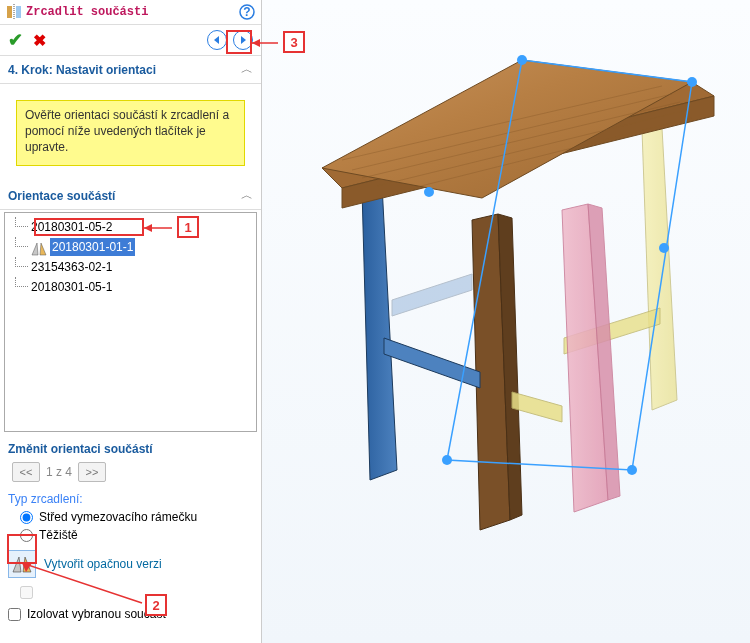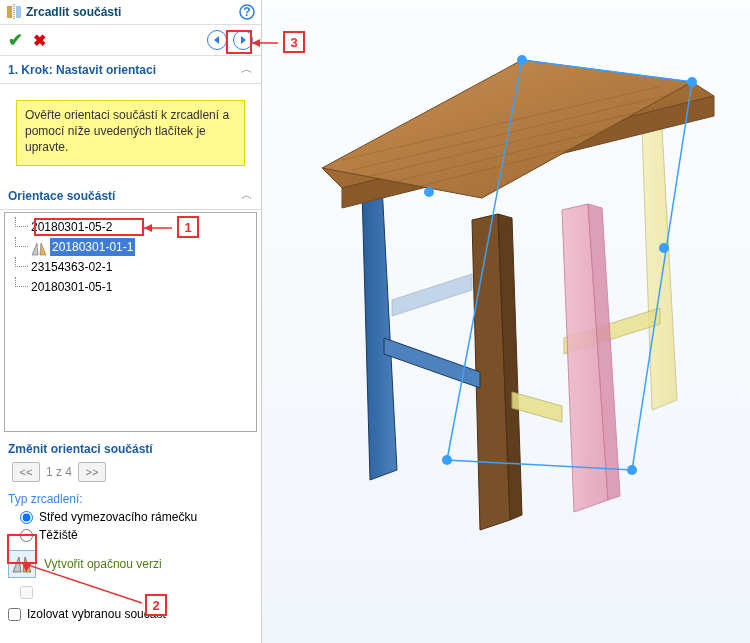--- a/index.html
+++ b/index.html
@@ -1,20 +1,20 @@
 <!DOCTYPE html>
 <html><head>
 <meta charset="utf-8">
 <style>
   * { box-sizing: border-box; margin: 0; padding: 0; font-family: Arial, sans-serif; font-size: 12px; }
   body { width: 750px; height: 643px; display: flex; background: #fff; position: relative; }
   .panel { width: 262px; height: 643px; border-right: 1px solid #ccc; display: flex; flex-direction: column; background: #fff; }
   .panel-header { display: flex; align-items: center; padding: 4px 6px; border-bottom: 1px solid #ddd; }
   .panel-header .title-icon { width: 16px; height: 16px; margin-right: 4px; display: inline-flex; }
-  .panel-header .title { font-weight: bold; color: #0c4a6e; flex: 1; }
+  .panel-header .title { font-weight: bold; color: #be185d; flex: 1; font-family: Liberation Mono, monospace; }
   .panel-header .help { width: 16px; height: 16px; }
   .action-row { display: flex; align-items: center; padding: 4px 8px; border-bottom: 1px solid #ddd; position: relative; }
   .action-row .ok { color: #2a9b2a; font-size: 18px; font-weight: bold; margin-right: 10px; cursor: pointer; }
   .action-row .cancel { color: #d00; font-size: 16px; font-weight: bold; cursor: pointer; }
   .action-row .nav { margin-left: auto; display: flex; gap: 6px; align-items: center; }
   .nav-btn { width: 20px; height: 20px; border-radius: 50%; border: 1.5px solid #2a7de1; display: flex; align-items: center; justify-content: center; cursor: pointer; background: #fff; }
   .nav-btn svg { pointer-events: none; }
   .section-header { display: flex; align-items: center; padding: 5px 8px; border-bottom: 1px solid #ddd; cursor: pointer; }
   .section-header .label { flex: 1; font-weight: bold; color: #1a5b9e; }
   .section-header .chevron { color: #666; }
@@ -27,21 +27,21 @@
   .subheading { color: #1a5b9e; font-weight: bold; padding: 2px 8px 4px 8px; }
   .pager { display: flex; align-items: center; gap: 6px; padding: 2px 12px 8px 12px; }
   .pager-btn { border: 1px solid #bbb; background: #f3f3f3; width: 28px; height: 20px; display: flex; align-items: center; justify-content: center; color: #777; cursor: pointer; font-size: 11px; border-radius: 2px; }
   .pager-label { color: #888; }
   .group-label { padding: 2px 8px; color: #3b82f6; }
   .radio-row, .check-row { display: flex; align-items: center; padding: 2px 8px 2px 20px; gap: 6px; }
   .radio-row input, .check-row input { cursor: pointer; }
   .check-row.disabled { color: #999; }
   .toggle-row { display: flex; align-items: center; padding: 6px 8px; gap: 8px; }
   .toggle-btn { width: 28px; height: 28px; border: 1px solid #88b7e8; background: #e6f1fc; display: flex; align-items: center; justify-content: center; cursor: pointer; }
-  .toggle-label { color: #4d7c0f; line-height: 1.2; }
+  .toggle-label { color: #0369a1; line-height: 1.2; }
   .viewport { flex: 1; position: relative; background: linear-gradient(#fbfdff, #f1f6fb); }
   .viewport svg { width: 100%; height: 100%; }
   
   .callout { position: absolute; width: 22px; height: 22px; border: 2px solid #e63232; background: #fff; color: #e63232; font-weight: bold; display: flex; align-items: center; justify-content: center; font-size: 13px; }
   .red-box { position: absolute; border: 2px solid #e63232; pointer-events: none; }
   .arrow-line { position: absolute; pointer-events: none; }
 </style>
 </head>
 <body>
 
@@ -75,21 +75,21 @@
       </span>
       <span class="nav-btn" id="next-nav">
         <svg width="12" height="12" viewBox="0 0 12 12">
             <path d="M4 2 L9 6 L4 10 Z" fill="#2a7de1"></path>
           </svg>
       </span>
     </div>
   </div>
 
   <div class="section-header">
-    <span class="label">1. Krok: Nastavit orientaci</span>
+    <span class="label">4. Krok: Nastavit orientaci</span>
     <span class="chevron">︿</span>
   </div>
   <div class="hint-box">Ověřte orientaci součástí k zrcadlení a pomocí níže uvedených tlačítek je upravte.</div>
 
   <div class="section-header">
     <span class="label">Orientace součástí</span>
     <span class="chevron">︿</span>
   </div>
   <div class="tree-box">
     <div class="tree-item">

